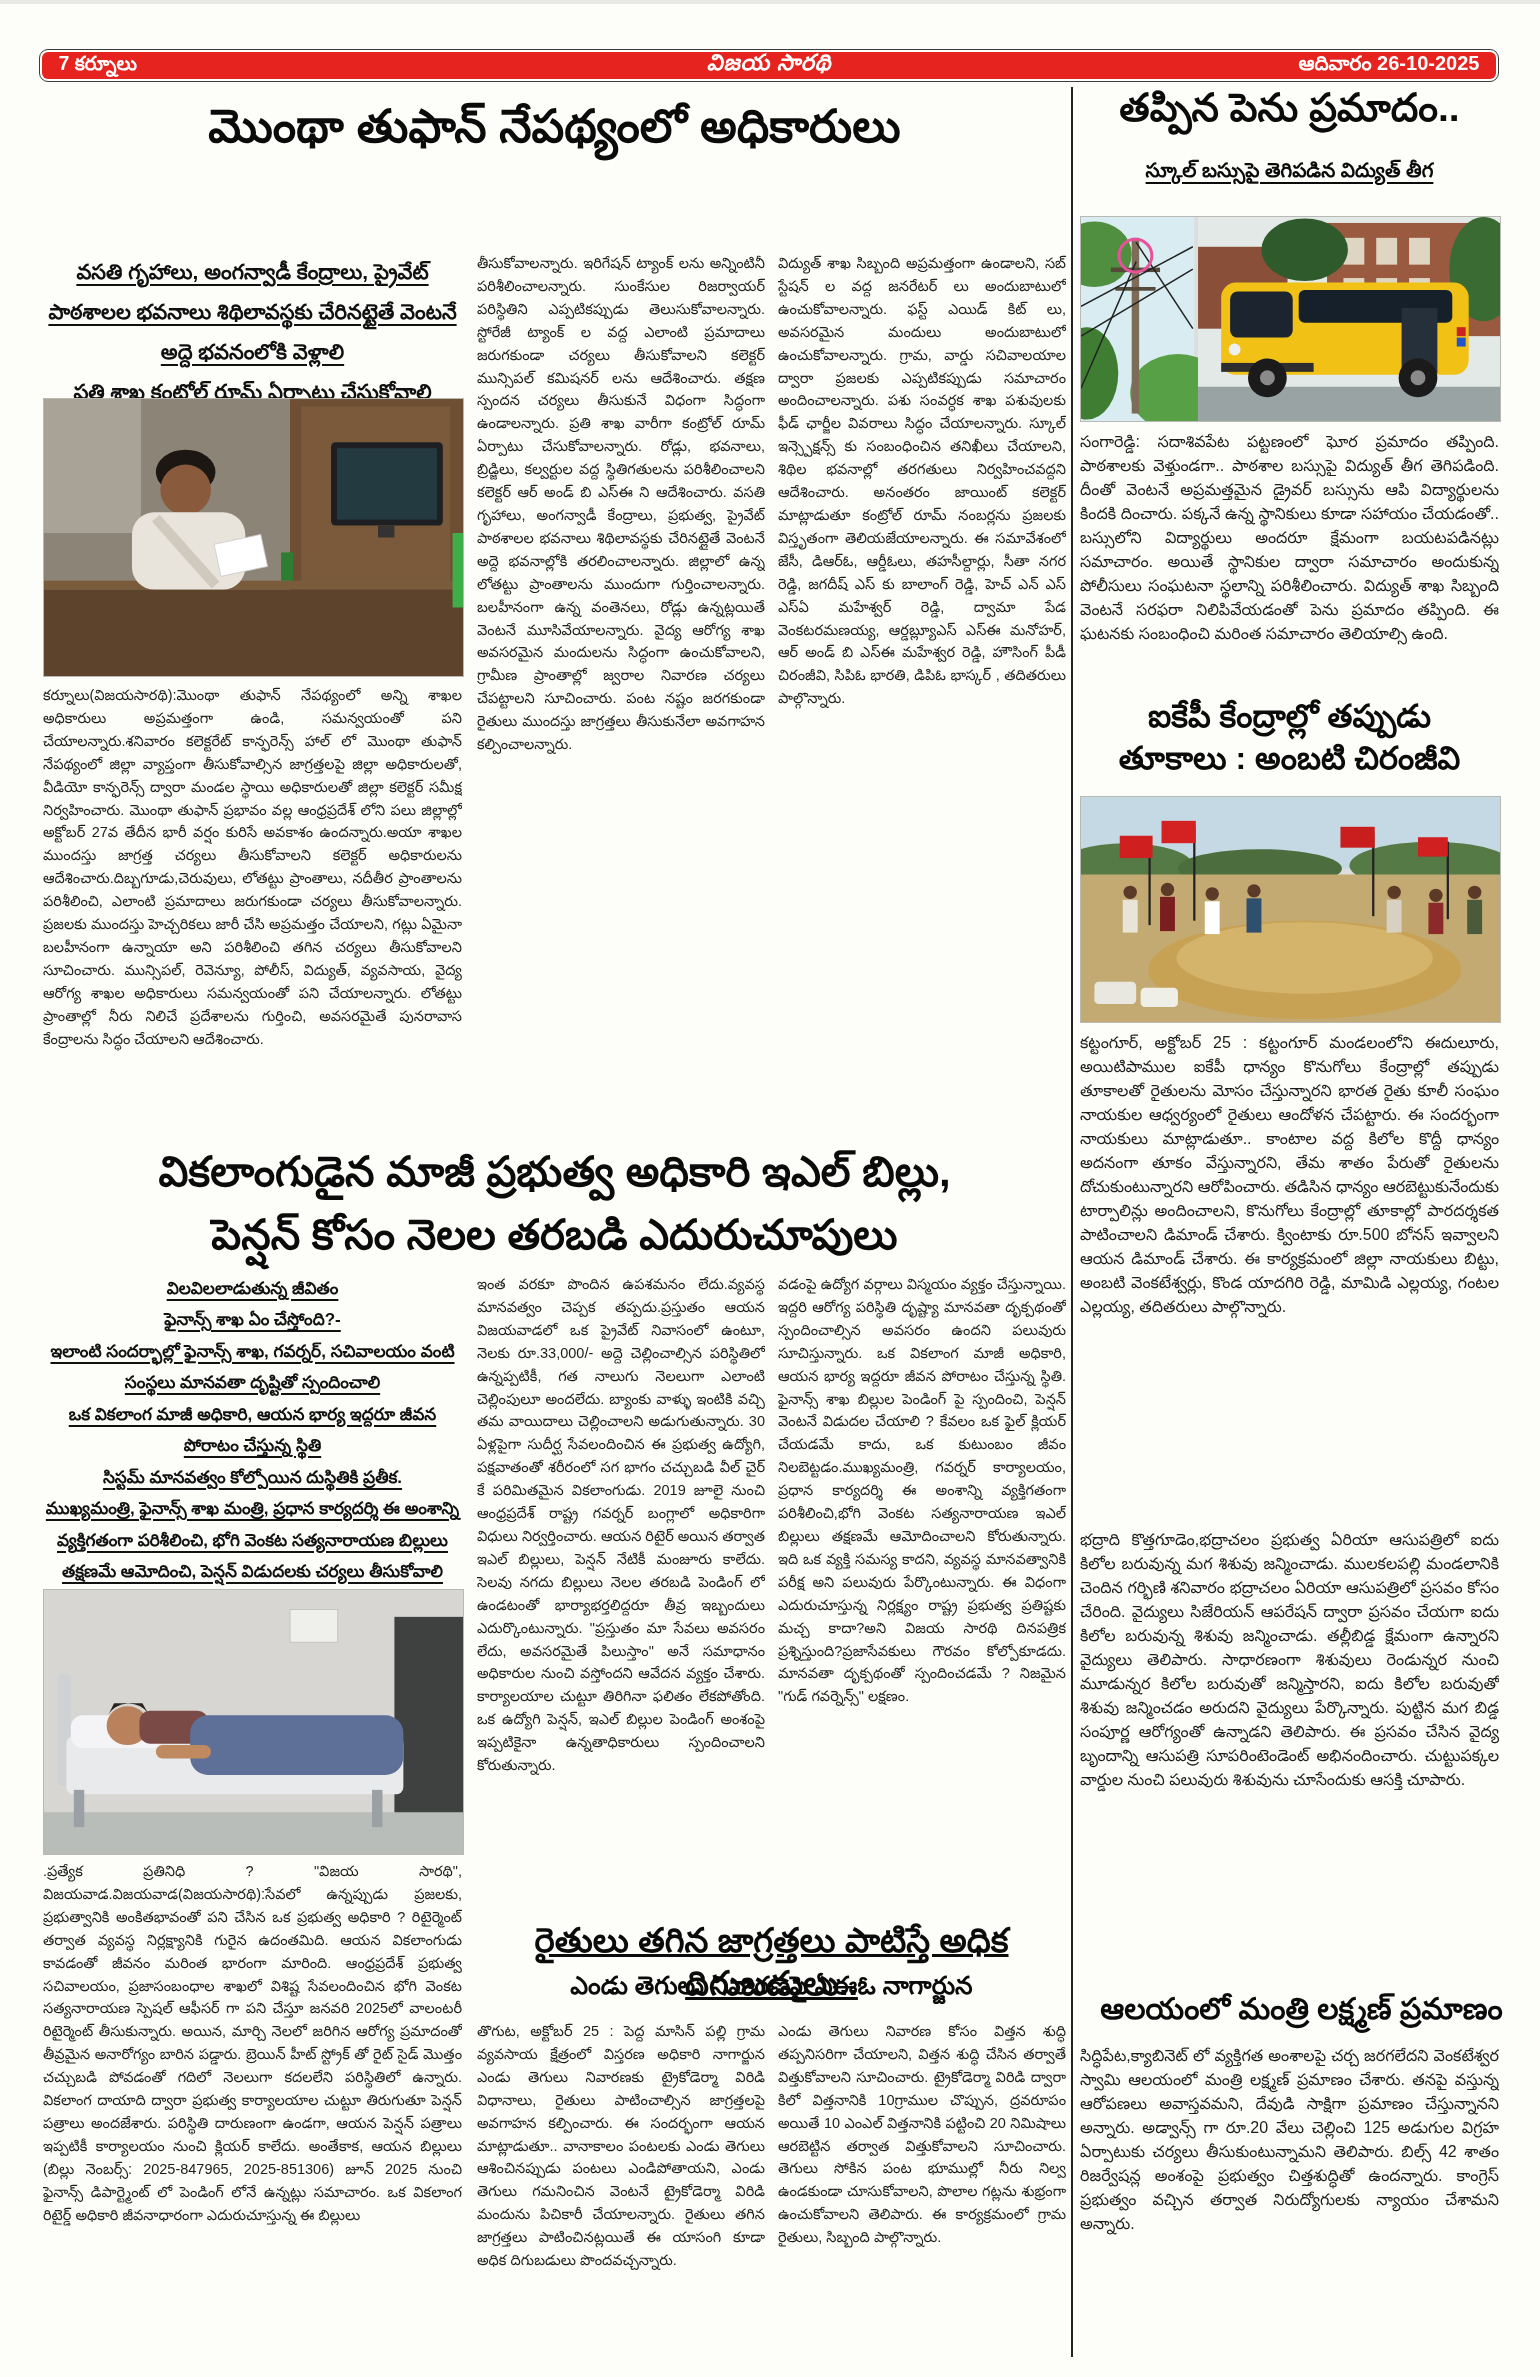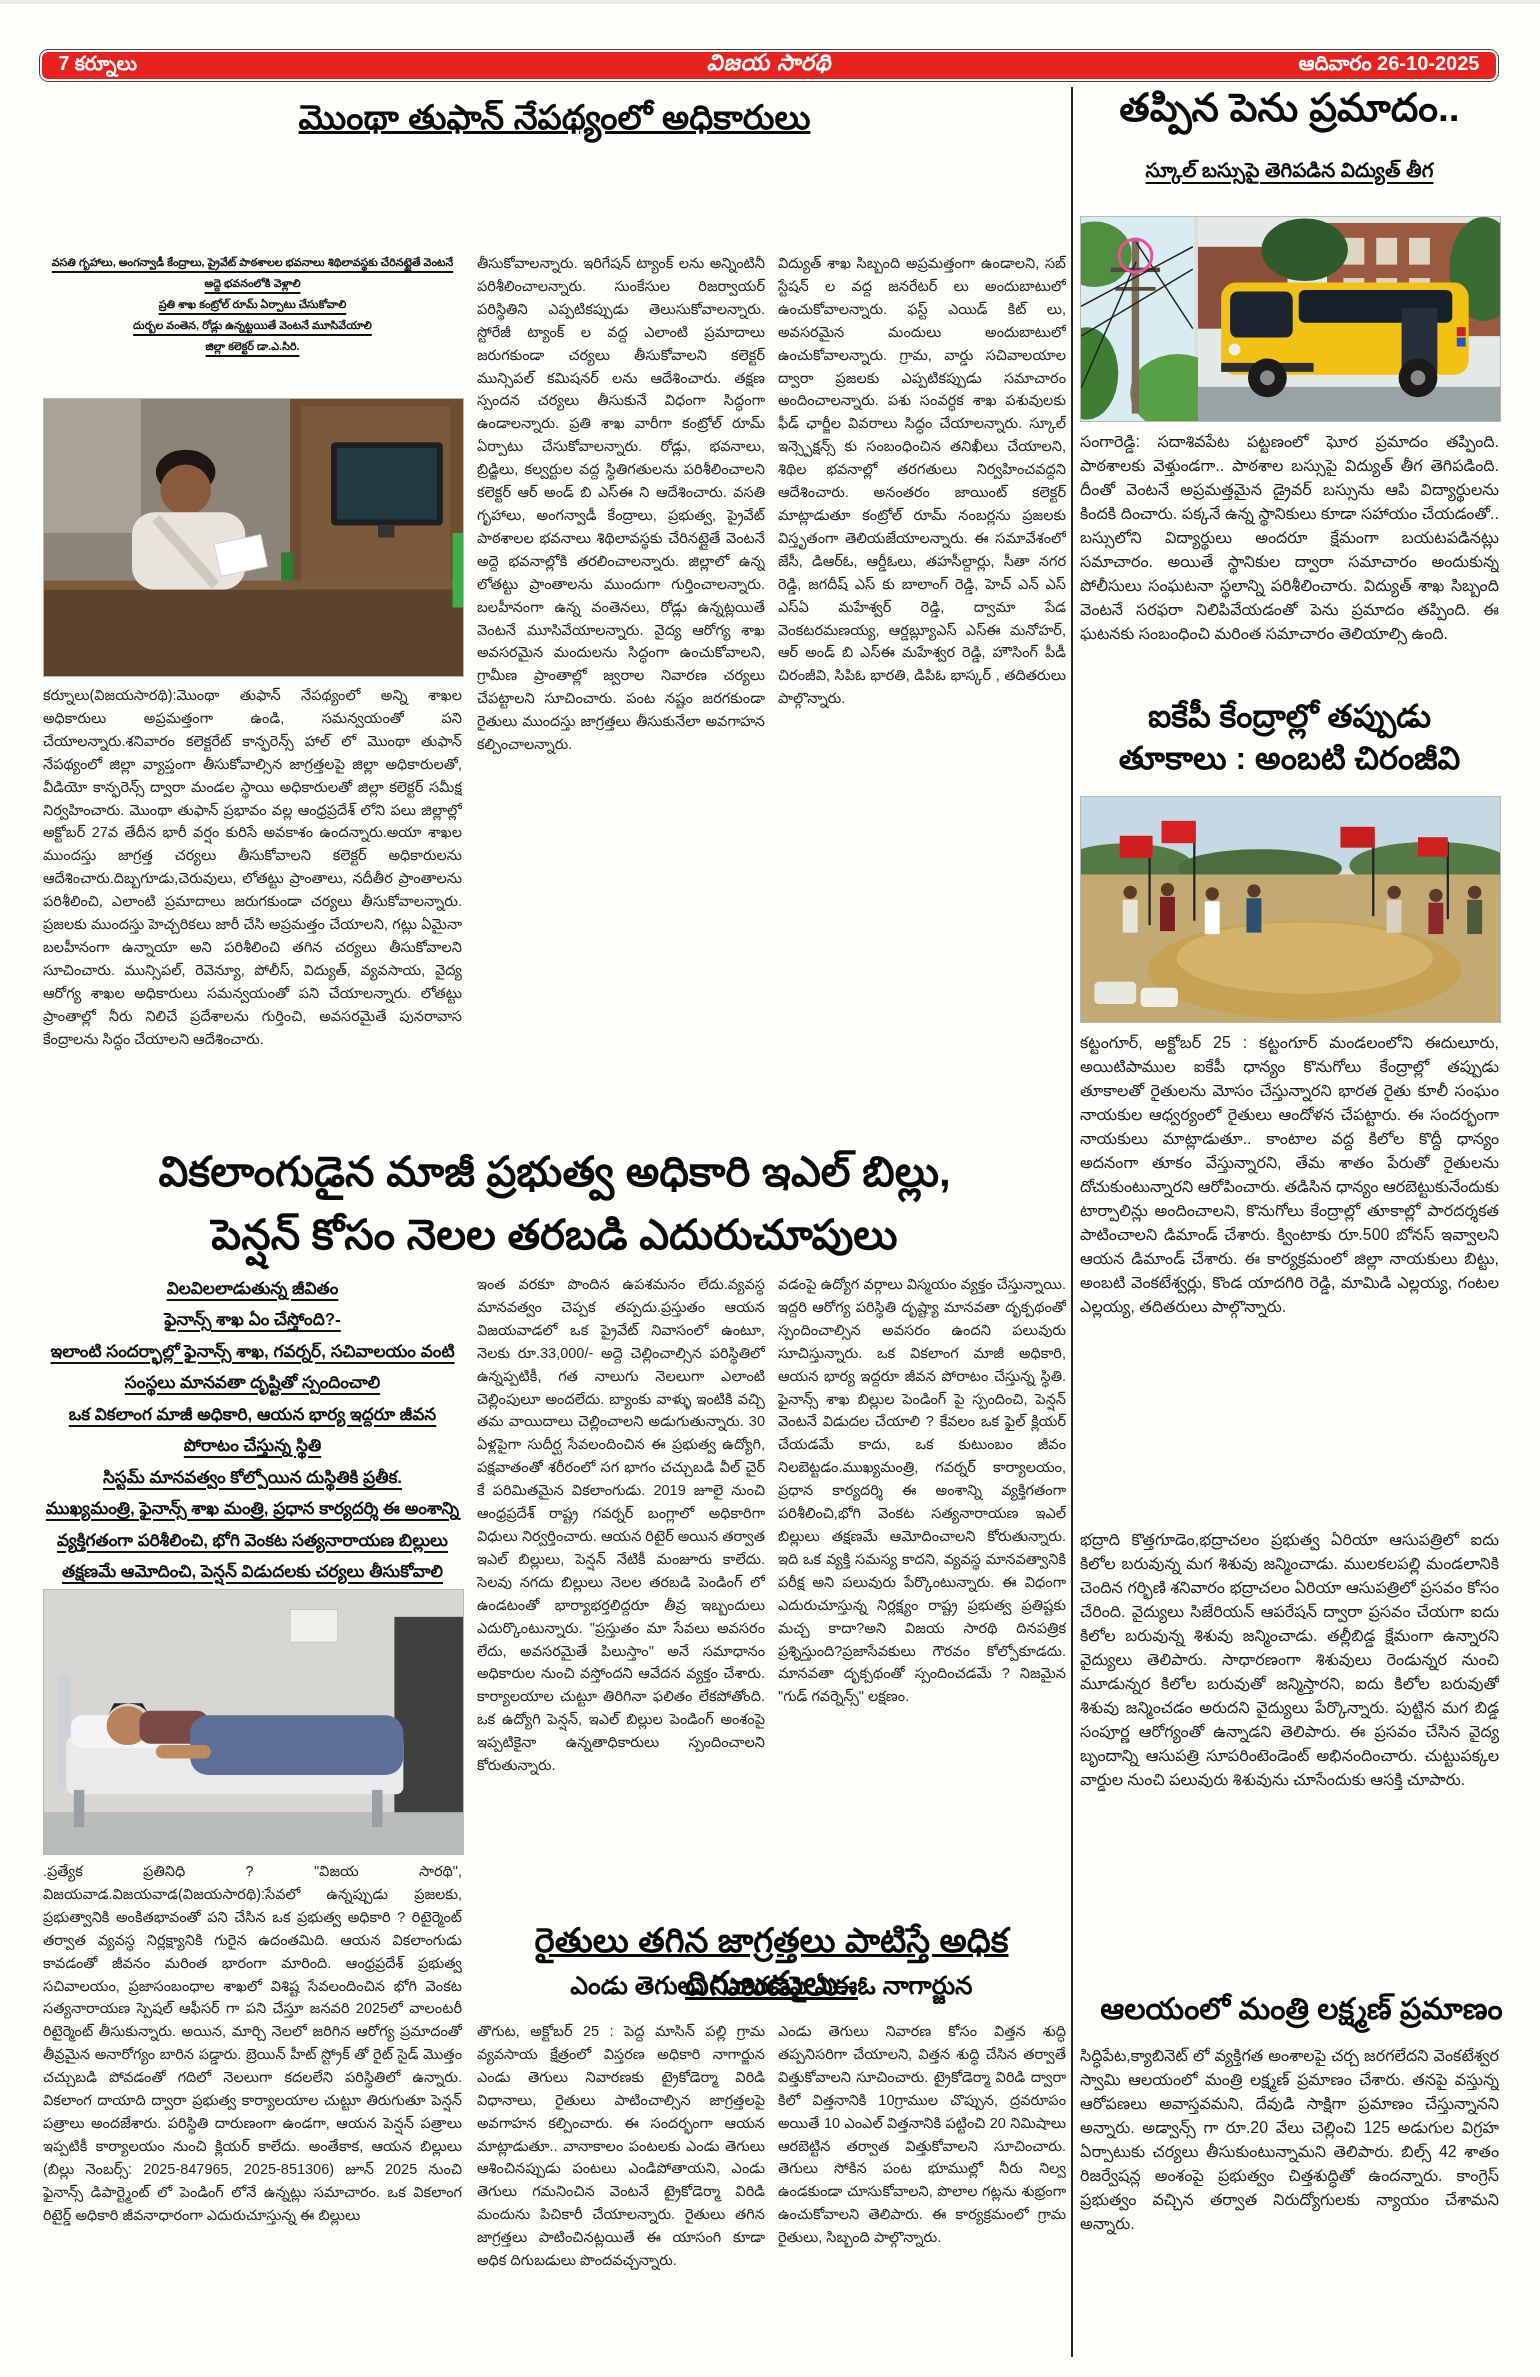--- a/index.html
+++ b/index.html
@@ -12,21 +12,21 @@
         align-items:center;justify-content:space-between;padding:0 16.4px;box-sizing:border-box;color:#fff;}
   .pageno{font-size:19.4px;font-weight:bold;}
   .masthead{font-size:22.4px;font-weight:bold;font-style:italic;letter-spacing:0.7px;
         position:absolute;left:50%;transform:translateX(-50%);}
   .edition-date{font-size:20px;font-weight:bold;}
   
   .abs{position:absolute;box-sizing:border-box;}
   .hl{font-weight:bold;color:#0b0b0b;text-align:center;}
   .bodytext{font-size:14.5px;line-height:1.58;text-align:justify;overflow:hidden;color:#1c1c1c;}
   .side-body{font-size:16px;line-height:1.5;text-align:justify;overflow:hidden;color:#1c1c1c;}
-  .lede-item{font-size:11px;font-weight:bold;text-align:center;line-height:1.9;
+  .lede-item{font-size:21px;font-weight:bold;text-align:center;line-height:1.9;
         text-decoration:underline;text-underline-offset:4.5px;text-decoration-thickness:1.5px;color:#111;}
   .points .lede-item{font-size:17px;line-height:1.85;}
   .underline{text-decoration:underline;text-underline-offset:5.2px;text-decoration-thickness:1.5px;}
   .vrule{position:absolute;background:#222;width:1.5px;}
   .photo{position:absolute;overflow:hidden;border:0.7px solid #b9b9b4;background:#ddd;}
   .photo svg{display:block;}
 </style>
 </head>
 <body>
 
@@ -35,21 +35,21 @@
   <div class="topbar-outer abs">
     <div class="topbar">
       <span class="pageno">7 కర్నూలు</span>
       <span class="masthead">విజయ సారథి</span>
       <span class="edition-date">ఆదివారం 26-10-2025</span>
     </div>
   </div>
 
   <div class="vrule" style="left:1071px;top:83px;height:2270px;"></div>
 
-  <div class="abs hl" style="left:43px;top:88px;width:1023px;font-size:34px;line-height:1.5;text-decoration:underline;">
+  <div class="abs hl" style="left:43px;top:88px;width:1023px;font-size:46px;line-height:1.5;">
     <span>మొంథా తుఫాన్ నేపథ్యంలో అధికారులు</span><br>
   </div>
 
   <div class="abs" style="left:43px;top:248px;width:419px;">
     <div class="lede-item">వసతి గృహాలు, అంగన్వాడీ కేంద్రాలు, ప్రైవేట్ పాఠశాలల భవనాలు శిథిలావస్థకు చేరినట్టైతే వెంటనే అద్దె భవనంలోకి వెళ్లాలి</div>
     <div class="lede-item">ప్రతి శాఖ కంట్రోల్ రూమ్ ఏర్పాటు చేసుకోవాలి</div>
     <div class="lede-item">దుర్బల వంతెన, రోడ్లు ఉన్నట్టయితే వెంటనే మూసివేయాలి</div>
     <div class="lede-item">జిల్లా కలెక్టర్ డా.ఎ.సిరి.</div>
   </div>
 

